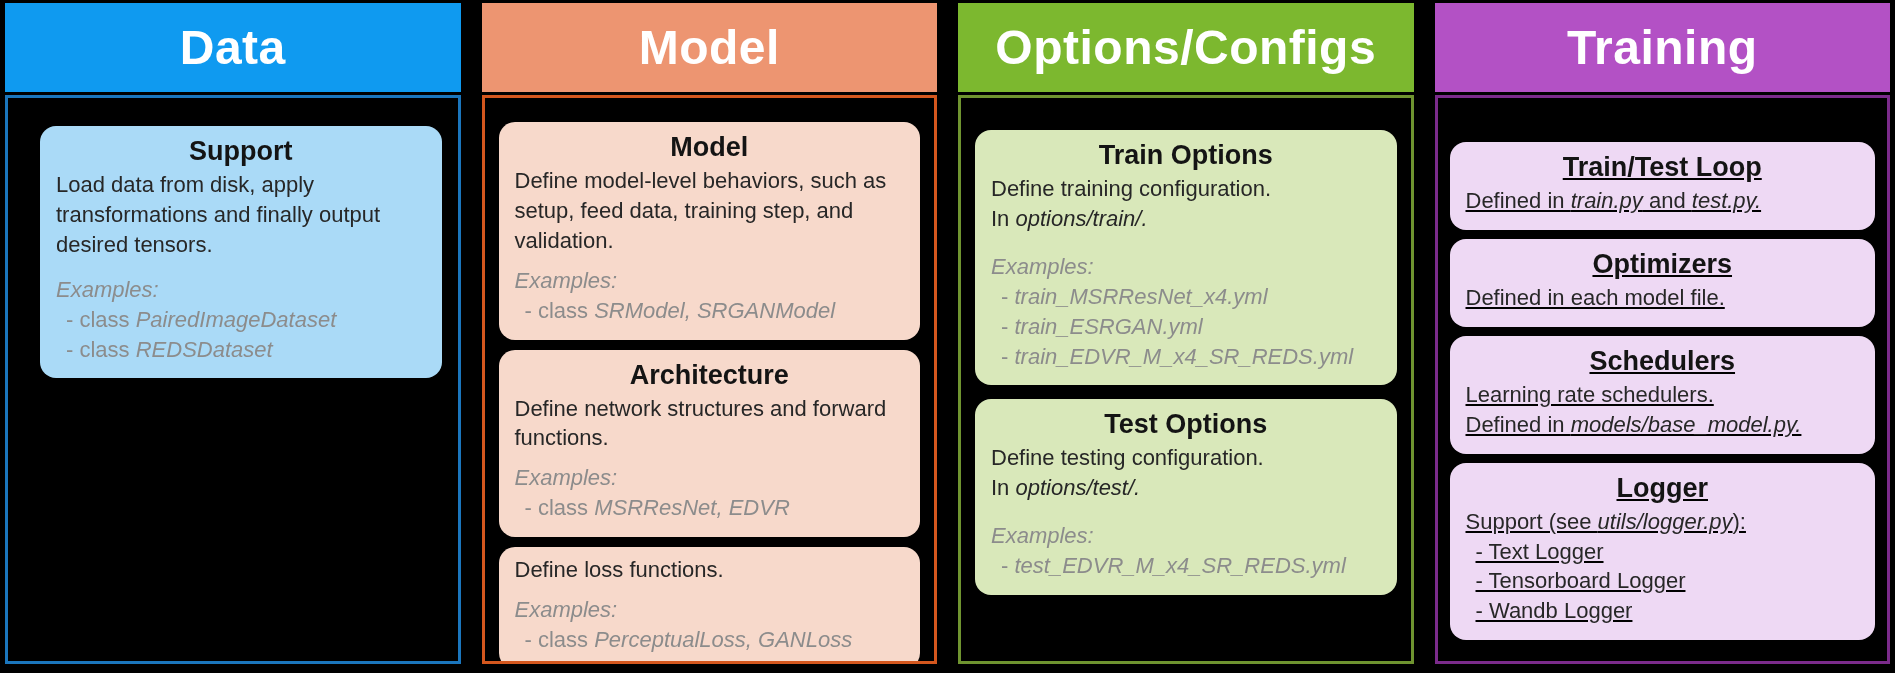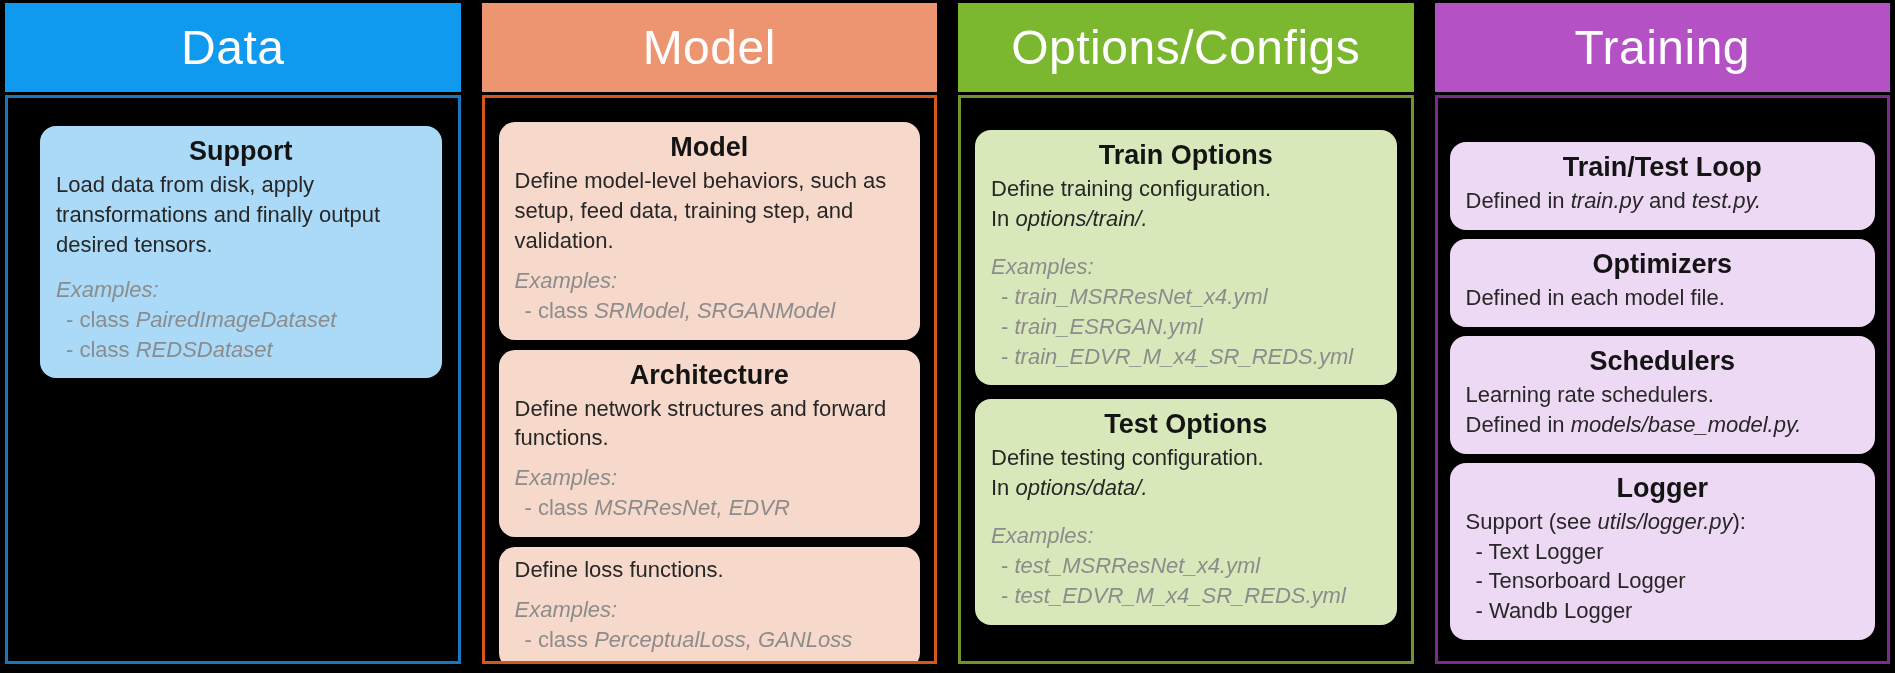--- a/index.html
+++ b/index.html
@@ -26,21 +26,21 @@
     height: 89px;
     flex: 0 0 89px;
     background: var(--header, #888);
     display: flex;
     align-items: center;
     justify-content: center;
   }
   .col-header-title {
     color: var(--header_text, #fff);
     font-size: 48px;
-    font-weight: normal;
+    font-weight: bold;
     letter-spacing: 0.5px;
   }
   .col-body {
     flex: 1;
     margin-top: 3px;
     border: 3px solid var(--border, #555);
     background: var(--bg, #000);
     display: flex;
     flex-direction: column;
     overflow: hidden;
@@ -69,21 +69,21 @@
   .it { font-style: italic; }
 
   
   .col-data .card        { margin: 28px 16px 0 32px; }
   .col-model .card:nth-of-type(1) { margin-top: 24px; }
   .col-model .card .examples { margin-top: 10px; }
   .col-options .card:nth-of-type(1) { margin-top: 32px; }
   .col-options .card:nth-of-type(2) { margin-top: 14px; }
   .col-options .card .examples { margin-top: 18px; }
   .col-training .card:nth-of-type(1) { margin-top: 44px; }
-  .col-training .card { margin-left: 12px; margin-right: 12px; margin-top: 9px; }
+  .col-training .card { margin-left: 12px; margin-right: 12px; margin-top: 9px; text-decoration: underline; }
   .col-training .card:nth-of-type(1) { margin-top: 44px; }
 </style>
 </head>
 <body style="--bg: #000000; --titlec: #141414; --bodyc: #272727; --exc: #8c8c8c; --header_text: #ffffff;">
 
 <div class="board">
 
   <div class="col col-data" style="--header: #0f9af0; --border: #1b76bd; --card: #aadaf7;">
     <div class="col-header">
       <span class="col-header-title">Data</span>
@@ -144,24 +144,23 @@
         <div class="examples">
           <div class="line it">Examples:</div>
           <div class="line indent"><span>- </span><span class="it">train_MSRResNet_x4.yml</span></div>
           <div class="line indent"><span>- </span><span class="it">train_ESRGAN.yml</span></div>
           <div class="line indent"><span>- </span><span class="it">train_EDVR_M_x4_SR_REDS.yml</span></div>
         </div>
       </div>
       <div class="card">
         <div class="card-title">Test Options</div>
         <div class="line"><span>Define testing configuration.</span></div>
-        <div class="line"><span>In </span><span class="it">options/data/.</span></div>
+        <div class="line"><span>In </span><span class="it">options/test/.</span></div>
         <div class="examples">
           <div class="line it">Examples:</div>
-          <div class="line indent"><span>- </span><span class="it">test_MSRResNet_x4.yml</span></div>
           <div class="line indent"><span>- </span><span class="it">test_EDVR_M_x4_SR_REDS.yml</span></div>
         </div>
       </div>
     </div>
   </div>
 
   <div class="col col-training" style="--header: #b351c5; --border: #7b2b8b; --card: #eed9f4;">
     <div class="col-header">
       <span class="col-header-title">Training</span>
     </div>

